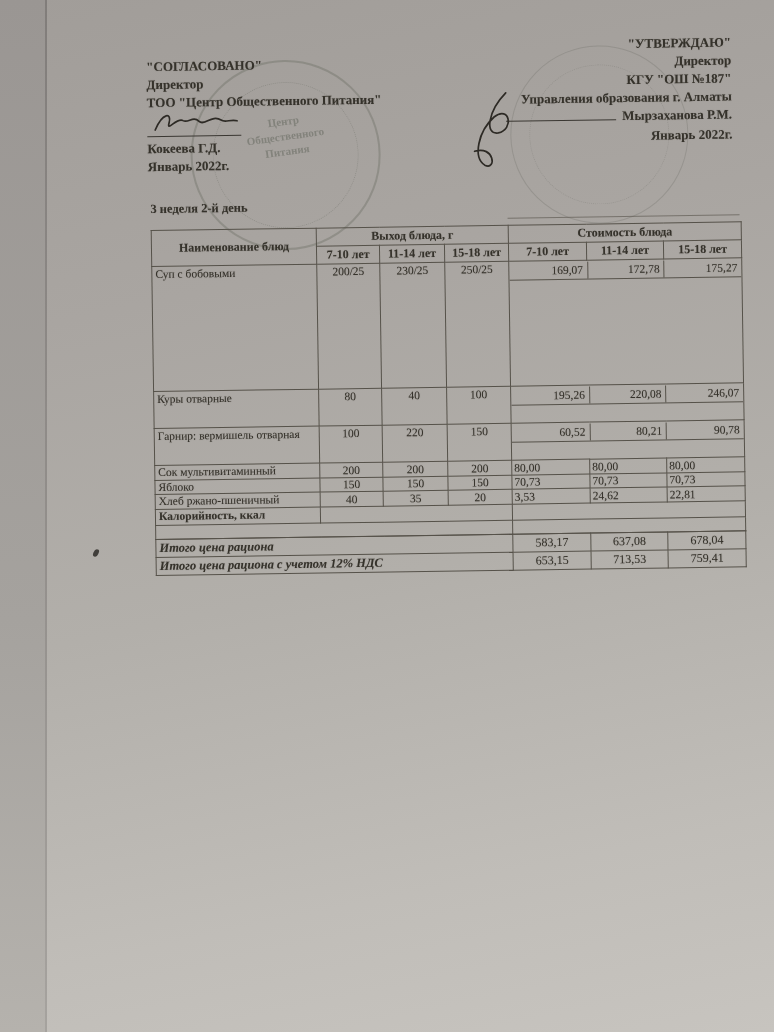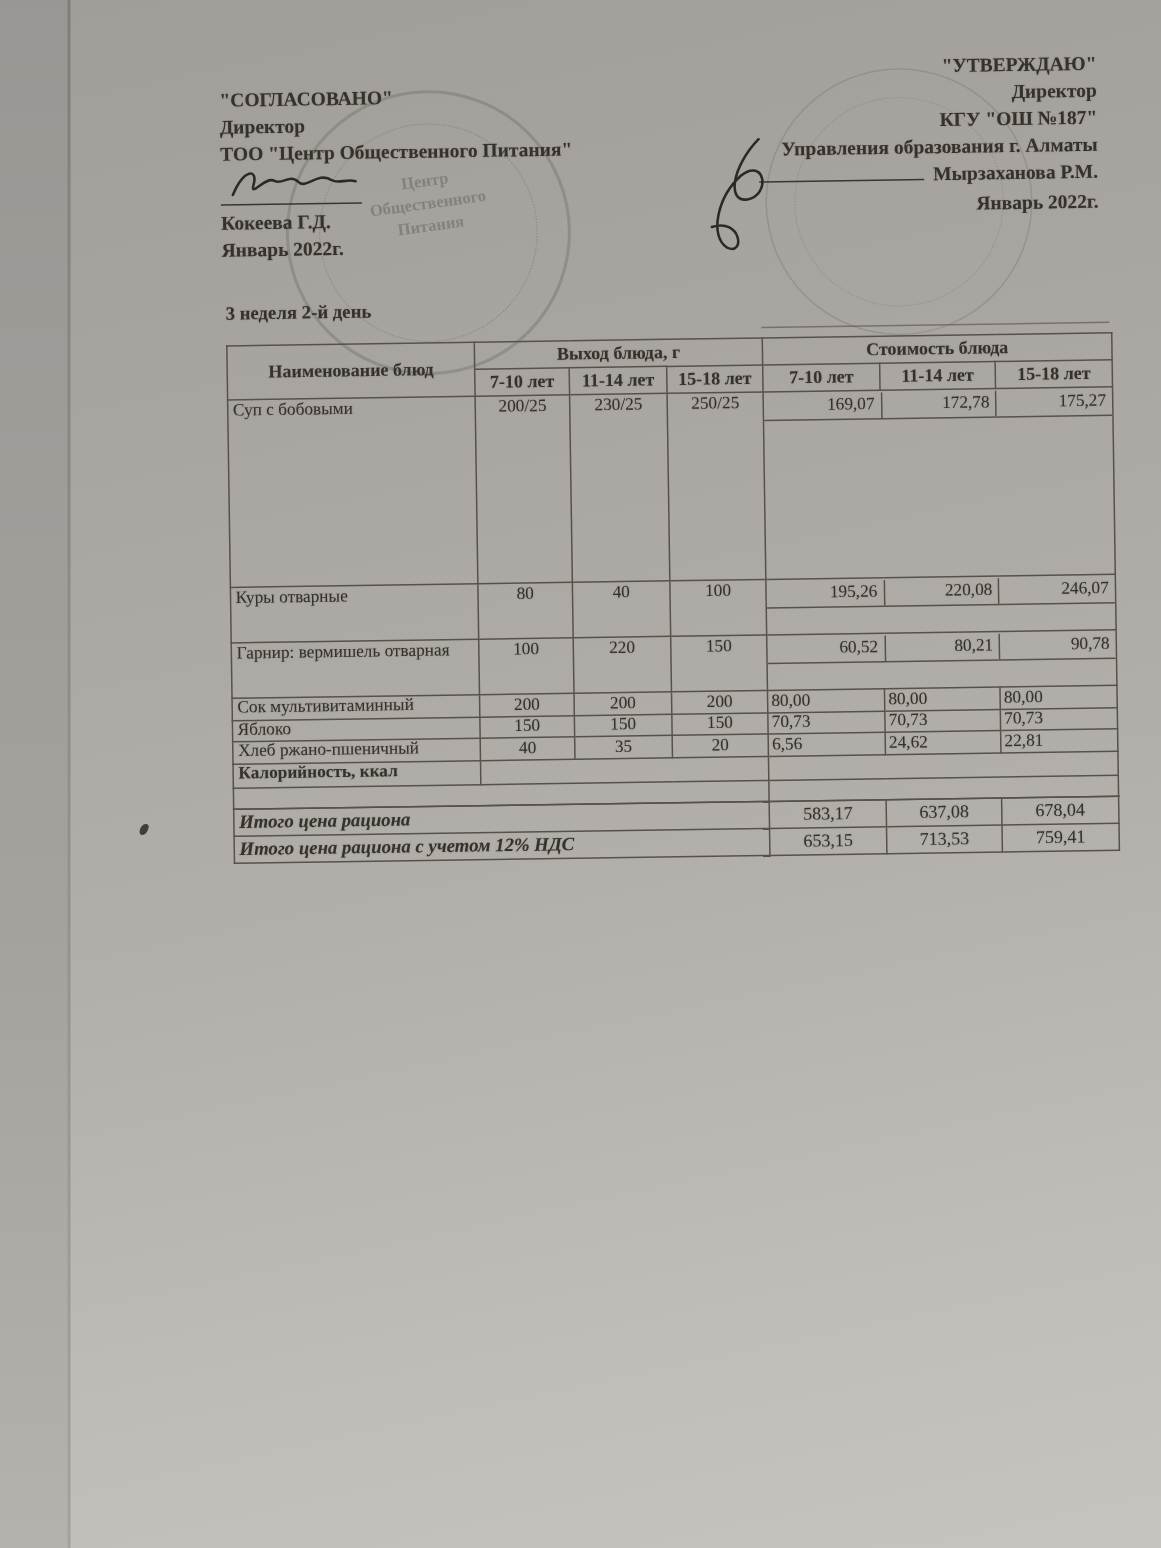--- a/index.html
+++ b/index.html
@@ -239,21 +239,21 @@
         <td class="price">70,73</td>
         <td class="price">70,73</td>
         <td class="price">70,73</td>
       </tr>
 
       <tr class="r-slim">
         <td class="name">Хлеб ржано-пшеничный</td>
         <td class="out">40</td>
         <td class="out">35</td>
         <td class="out">20</td>
-        <td class="price">6,56</td>
+        <td class="price">3,53</td>
         <td class="price">24,62</td>
         <td class="price">22,81</td>
       </tr>
 
       <tr class="r-kcal">
         <td class="name bold">Калорийность, ккал</td>
         <td colspan="3"></td>
         <td colspan="3"></td>
       </tr>
 

